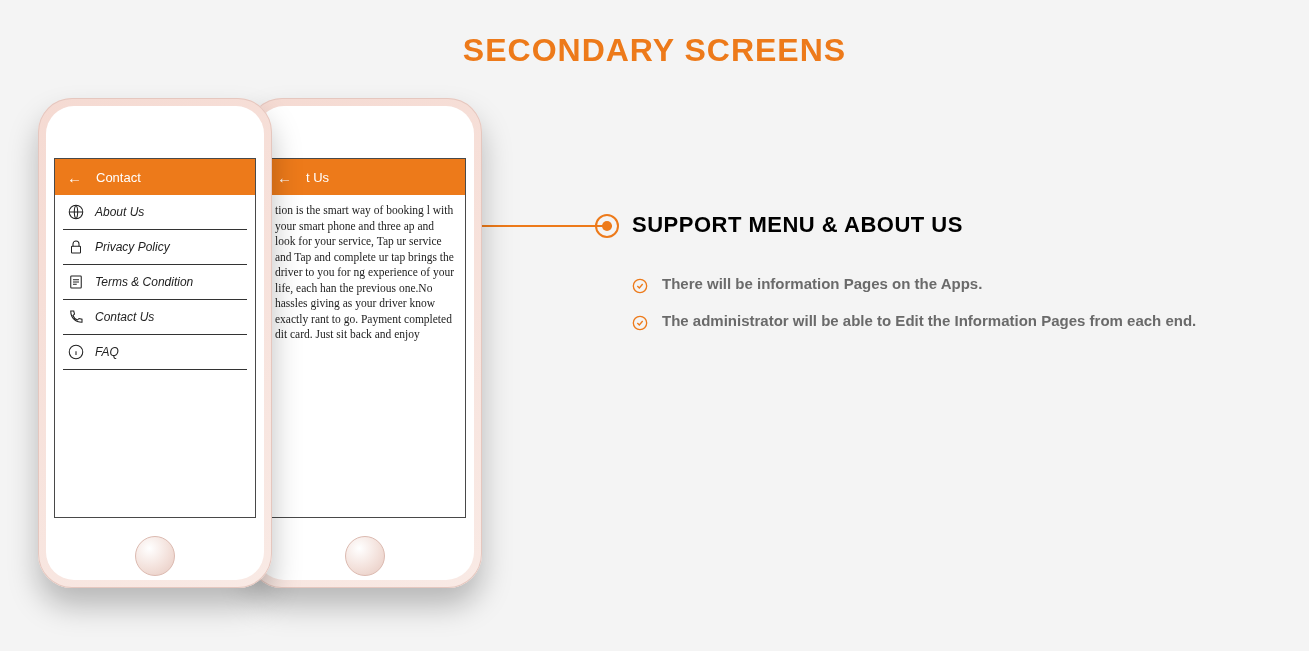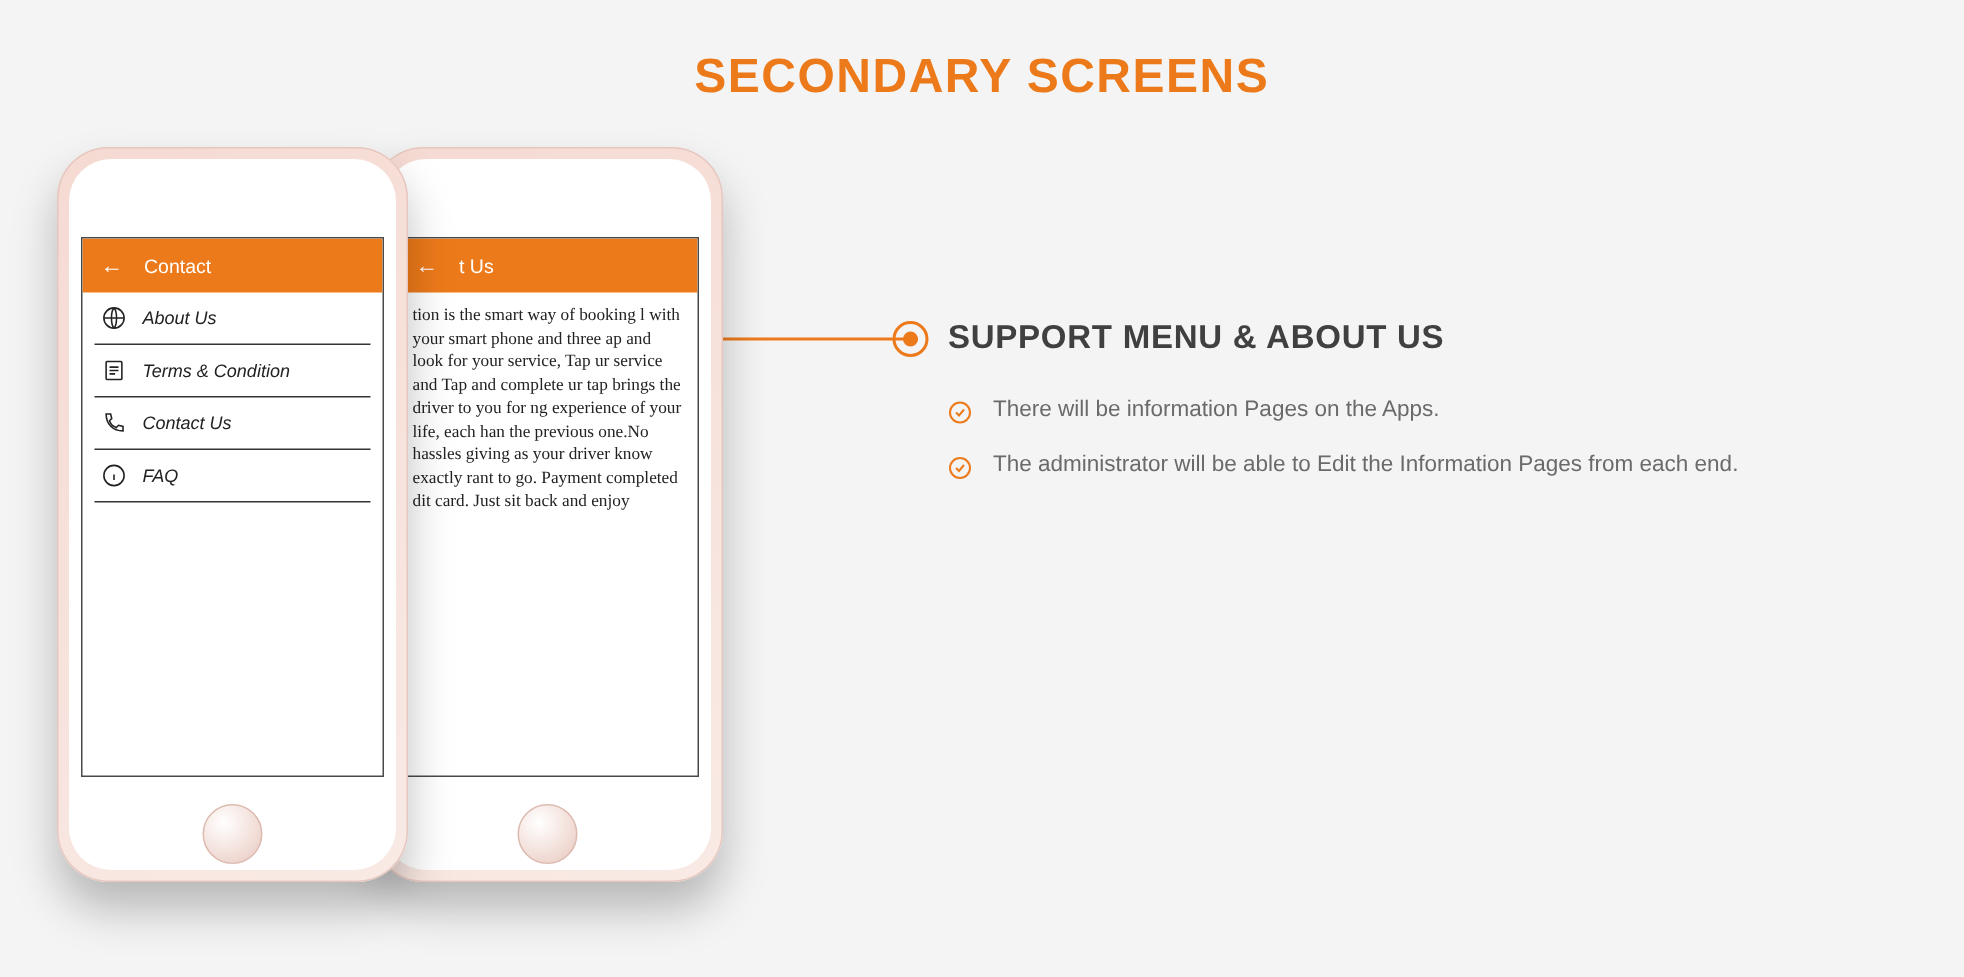--- a/index.html
+++ b/index.html
@@ -117,24 +117,24 @@
 
 .right-panel {
   position:absolute;
   left: 632px;
   top: 212px;
 }
 .right-panel h2 {
   font-size: 22px;
   font-weight: 800;
   letter-spacing: .5px;
-  color: #404040;
-  margin-bottom: 26px;
-}
-.bullets { list-style:none; }
+  color: #000000;
+  margin-bottom: 37px;
+}
+.bullets { list-style:none;font-weight:bold; }
 .bullets li {
   display:flex; align-items:flex-start; gap:14px;
   font-size: 15px; color:#6a6a6a; margin-bottom: 18px;
 }
 .bullets li .check {
   width:16px; height:16px; flex-shrink:0; margin-top:3px;
 }
 .bullets li .check svg { width:16px; height:16px; }
 </style>
 </head>
@@ -174,20 +174,29 @@
         </div>
         <div class="menu">
           <div class="item">
             <span class="ic">
                 <svg viewBox="0 0 24 24">
                   <circle cx="12" cy="12" r="9"></circle>
                   <path d="M3 12h18M12 3c3 3 3 15 0 18M12 3c-3 3-3 15 0 18"></path>
                 </svg>
               </span>
             <span>About Us</span>
+          </div>
+          <div class="item">
+            <span class="ic">
+                <svg viewBox="0 0 24 24">
+                  <rect x="6" y="11" width="12" height="9" rx="1"></rect>
+                  <path d="M8 11V8a4 4 0 0 1 8 0v3"></path>
+                </svg>
+              </span>
+            <span>Privacy Policy</span>
           </div>
           <div class="item">
             <span class="ic">
                 <svg viewBox="0 0 24 24">
                   <rect x="5" y="4" width="14" height="16" rx="1"></rect>
                   <path d="M8 9h8M8 12h8M8 15h5"></path>
                 </svg>
               </span>
             <span>Terms &amp; Condition</span>
           </div>

